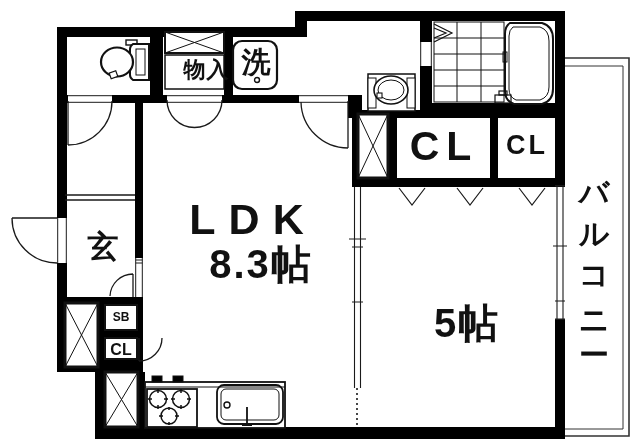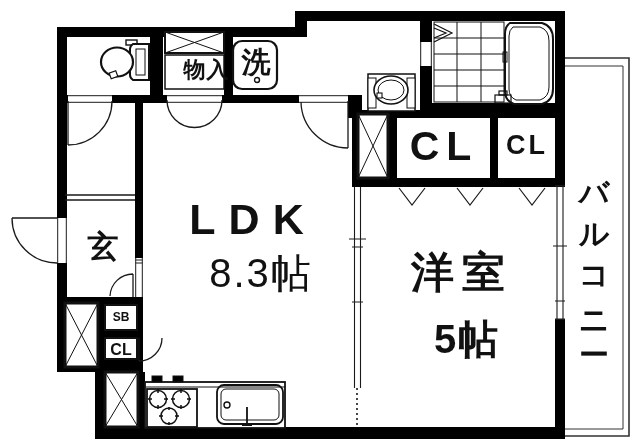--- a/index.html
+++ b/index.html
@@ -13,23 +13,23 @@
   .floorplan svg{position:absolute;left:0;top:0;}
   .lbl{
     position:absolute;
     color:#111;
     text-align:center;
     line-height:1;
     white-space:nowrap;
     user-select:none;
   }
   .lbl-ldk{left:160px;top:198px;width:186px;font-size:43px;font-weight:700;letter-spacing:13px;text-align:center;}
-  .lbl-ldk-size{left:168px;top:253px;width:186px;font-size:40px;font-weight:400;letter-spacing:2px;}
+  .lbl-ldk-size{left:168px;top:244px;width:186px;font-size:40px;font-weight:700;letter-spacing:2px;}
   .lbl-yo{left:369px;top:251px;width:186px;font-size:43px;font-weight:700;letter-spacing:8px;}
-  .lbl-yo-size{left:374px;top:303px;width:186px;font-size:40px;font-weight:700;letter-spacing:2px;margin-top:16px;}
+  .lbl-yo-size{left:374px;top:303px;width:186px;font-size:40px;font-weight:700;letter-spacing:2px;}
   .lbl-cl-large{left:397px;top:126px;width:94px;font-size:41px;font-weight:700;letter-spacing:7px;}
   .lbl-cl-small{left:497px;top:132px;width:60px;font-size:27px;font-weight:700;letter-spacing:3px;}
   .lbl-sb{left:105px;top:311px;width:32px;font-size:12px;font-weight:700;}
   .lbl-cl-hall{left:105px;top:342px;width:32px;font-size:16px;font-weight:700;}
   .lbl-genkan{left:83px;top:231px;width:40px;font-size:31px;font-weight:700;}
   .lbl-storage{left:176px;top:59px;width:61px;font-size:22px;font-weight:700;letter-spacing:1px;}
   .lbl-laundry{left:236px;top:48px;width:40px;font-size:29px;font-weight:700;}
   .lbl-balcony{
     left:579px;top:134px;height:240px;
     font-size:30px;font-weight:700;
@@ -229,21 +229,20 @@
 
   <g stroke="#333" fill="none">
     <path d="M565,58 H629 V436 H565" stroke-width="1.6"></path>
     <path d="M565,66 H623 V429 H565" stroke-width="1"></path>
   </g>
 
 </svg>
 
   <div class="lbl lbl-ldk">LDK</div>
   <div class="lbl lbl-ldk-size">8.3帖</div>
-  <div class="lbl lbl-yo">洋室</div>
   <div class="lbl lbl-yo-size">5帖</div>
   <div class="lbl lbl-cl-large">CL</div>
   <div class="lbl lbl-cl-small">CL</div>
   <div class="lbl lbl-sb">SB</div>
   <div class="lbl lbl-cl-hall">CL</div>
   <div class="lbl lbl-genkan">玄</div>
   <div class="lbl lbl-storage">物入</div>
   <div class="lbl lbl-laundry">洗</div>
   <div class="lbl lbl-balcony">バルコニー</div>
 

